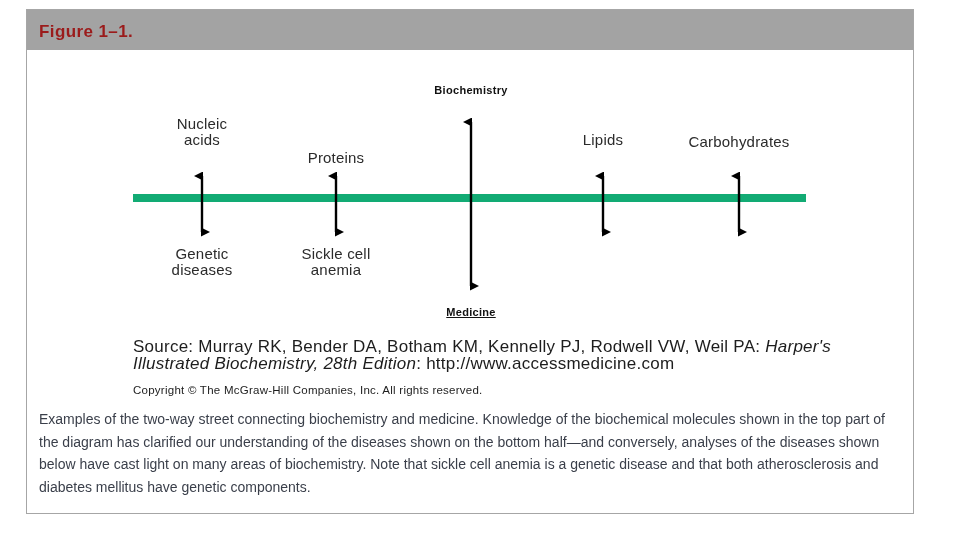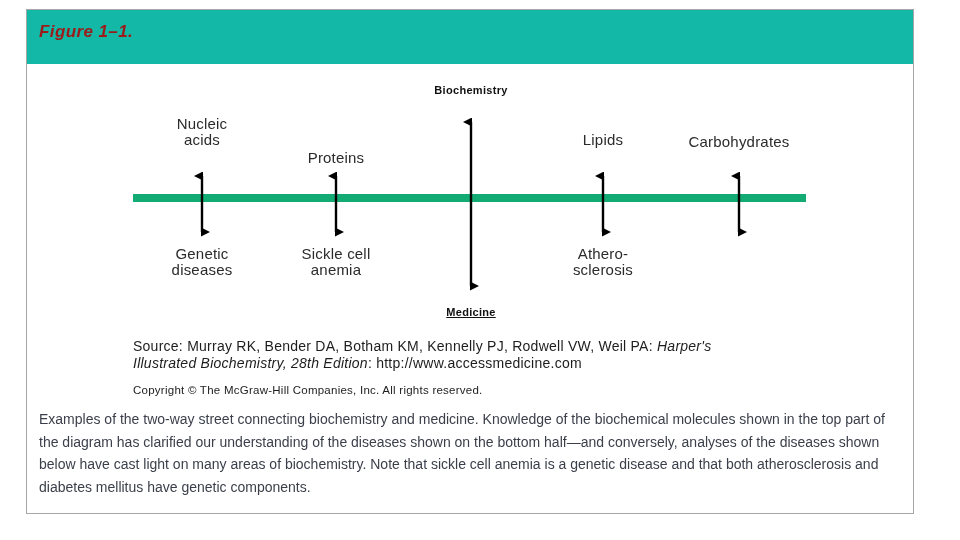--- a/index.html
+++ b/index.html
@@ -25,24 +25,23 @@
     background: #ffffff;
     box-sizing: border-box;
   }
 
   
   .figure-header {
     position: absolute;
     left: 0;
     top: 0;
     width: 100%;
-    height: 54px;
-    background: #14b8a6;
+    height: 40px;
+    background: #a3a3a3;
     box-sizing: border-box;
-    font-style: italic;
   }
   .figure-title {
     position: absolute;
     left: 12px;
     top: 12px;
     font-size: 17px;
     font-weight: bold;
     color: #9b1b1b;
     letter-spacing: 0.4px;
     white-space: nowrap;
@@ -78,21 +77,21 @@
     letter-spacing: 0.3px;
   }
 
   
   .source-block {
     position: absolute;
     left: 106px;
     top: 274px;
     width: 730px;
     color: #1d1d1d;
-    font-size: 14px;
+    font-size: 17px;
     line-height: 17px;
     letter-spacing: 0.25px;
   }
   .source-block .src-line { margin: 0; }
   .source-block .ital { font-style: italic; }
   .copyright-line {
     position: absolute;
     left: 106px;
     top: 320px;
     width: 730px;
@@ -149,22 +148,20 @@
     <div class="dg-label" style="left:115px; top:52px; width:120px;">Nucleic
 acids</div>
     <div class="dg-label" style="left:249px; top:70px; width:120px;margin-top:16px;">Proteins</div>
     <div class="dg-label" style="left:516px; top:68px; width:120px;text-align:center;">Lipids</div>
     <div class="dg-label" style="left:115px; top:182px; width:120px;">Genetic
 diseases</div>
 
     <div class="dg-label" style="left:639px; top:70px; width:146px;">Carbohydrates</div>
     <div class="dg-label" style="left:245px; top:182px; width:128px;">Sickle cell
 anemia</div>
-    <div class="dg-label" style="left:516px; top:182px; width:120px;">Athero-
-sclerosis</div>
 
     <div class="source-block">
       <div class="src-line">
         <span>Source: Murray RK, Bender DA, Botham KM, Kennelly PJ, Rodwell VW, Weil PA: </span><span class="ital">Harper's</span>
       </div>
       <div class="src-line">
         <span class="ital">Illustrated Biochemistry, 28th Edition</span><span>: http://www.accessmedicine.com</span>
       </div>
     </div>
 

